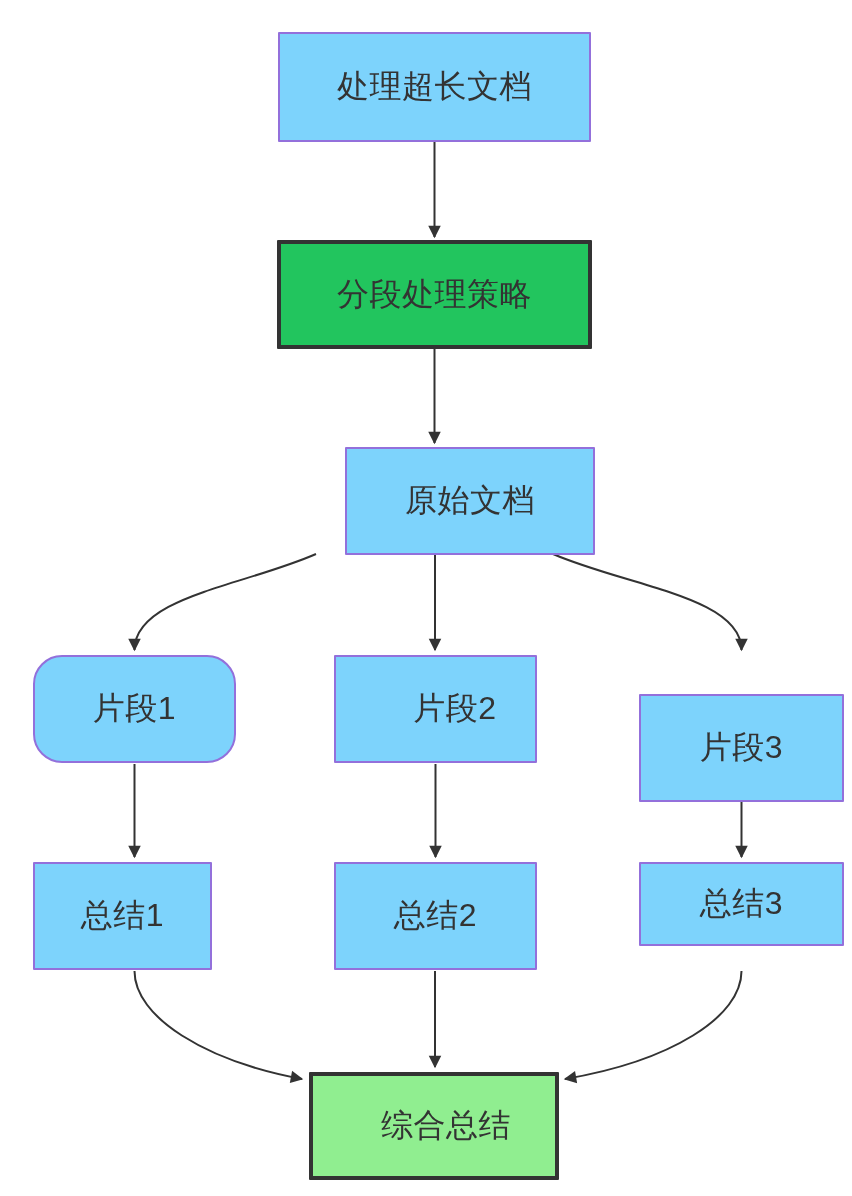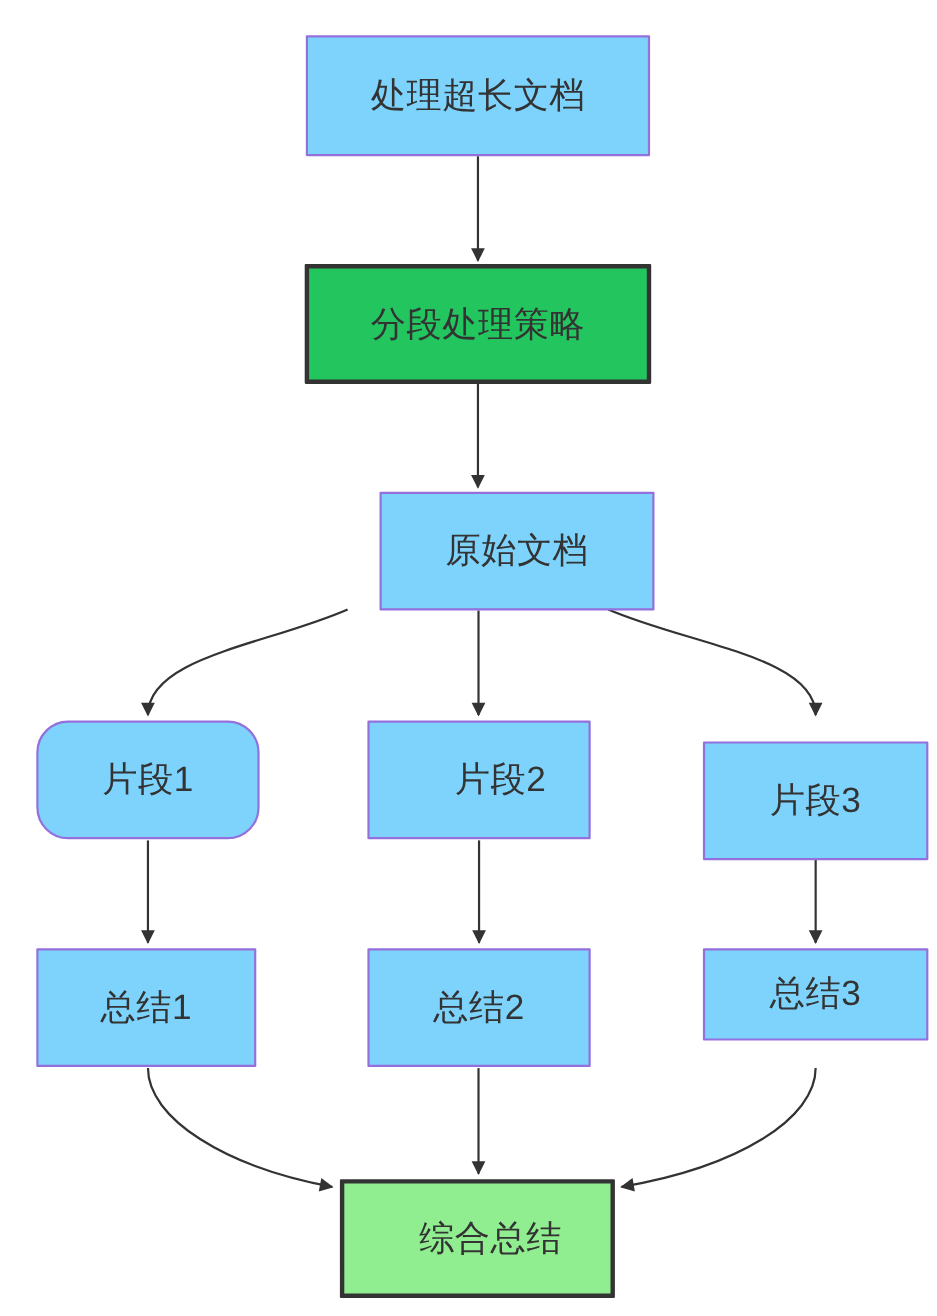--- a/index.html
+++ b/index.html
@@ -94,25 +94,25 @@
   </div>
 
   <div class="node" style="left:33px; top:655px; width:203px; height:108px;border-radius:29px;">
     <span class="label">片段1</span>
   </div>
 
   <div class="node" style="left:334px; top:655px; width:203px; height:108px;padding-left:39px;">
     <span class="label">片段2</span>
   </div>
 
-  <div class="node" style="left:639px; top:674px; width:205px; height:108px;align-items:center;">
+  <div class="node" style="left:639px; top:694px; width:205px; height:108px;align-items:center;">
     <span class="label">片段3</span>
   </div>
 
-  <div class="node" style="left:33px; top:862px; width:200px; height:108px;">
+  <div class="node" style="left:33px; top:862px; width:179px; height:108px;">
     <span class="label">总结1</span>
   </div>
 
   <div class="node" style="left:334px; top:862px; width:203px; height:108px;">
     <span class="label">总结2</span>
   </div>
 
   <div class="node" style="left:639px; top:862px; width:205px; height:84px;">
     <span class="label">总结3</span>
   </div>

